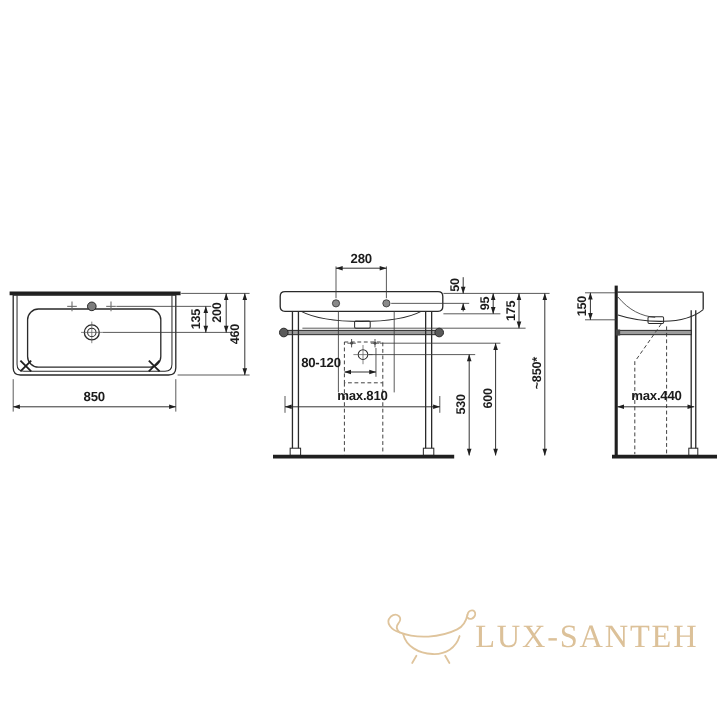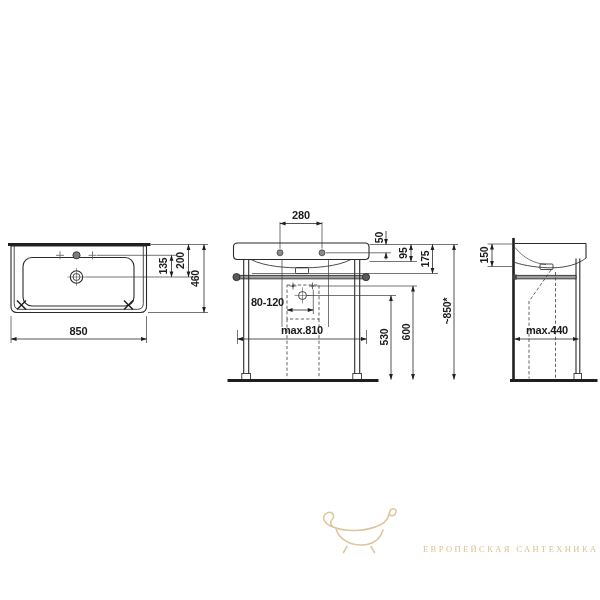--- a/index.html
+++ b/index.html
@@ -209,15 +209,15 @@
   <g stroke="#dfc49c" stroke-width="1.5" fill="none" stroke-linecap="round">
     <path d="M333,527 C347,532.5 367,531.5 381,524.5 C385.5,522.3 388.5,517.5 389.5,512.5"></path>
     <path d="M389.5,512.5 C390.5,507.5 396.5,507.5 396,512 C395.5,515.5 391.5,517 389.5,514.5"></path>
     <path d="M336,528.5 C338.5,538.5 348.5,544.5 360.5,545 C371.5,545.5 380,540 383,530"></path>
     <path d="M333,527 C326.5,525 320.5,519 325.5,514 C330.5,509.8 336.5,514.5 332,519.5 C330,521.8 330.2,524.5 333,527"></path>
     <path d="M347,546.5 L343.5,552.5"></path>
     <path d="M371,546.5 L374.5,552.5"></path>
   </g>
 </svg>
 
-<div class="tagline">ЕВРОПЕЙСКАЯ САНТЕХНИКА</div>
+<div class="brand">LUX-SANTEH</div>
 
 </div>
 
 </body></html>

